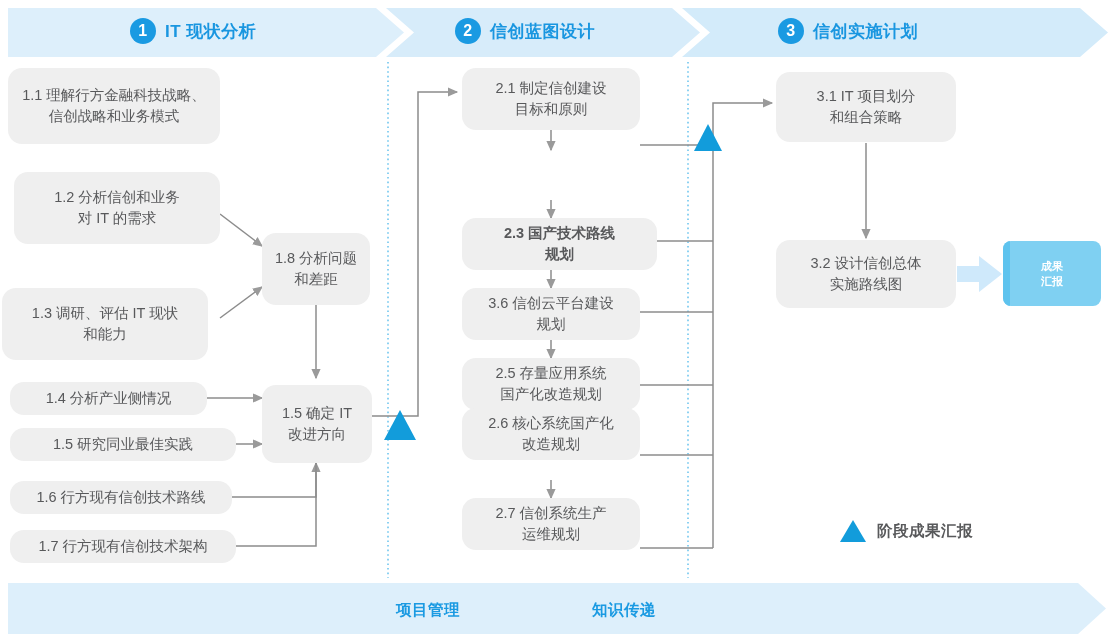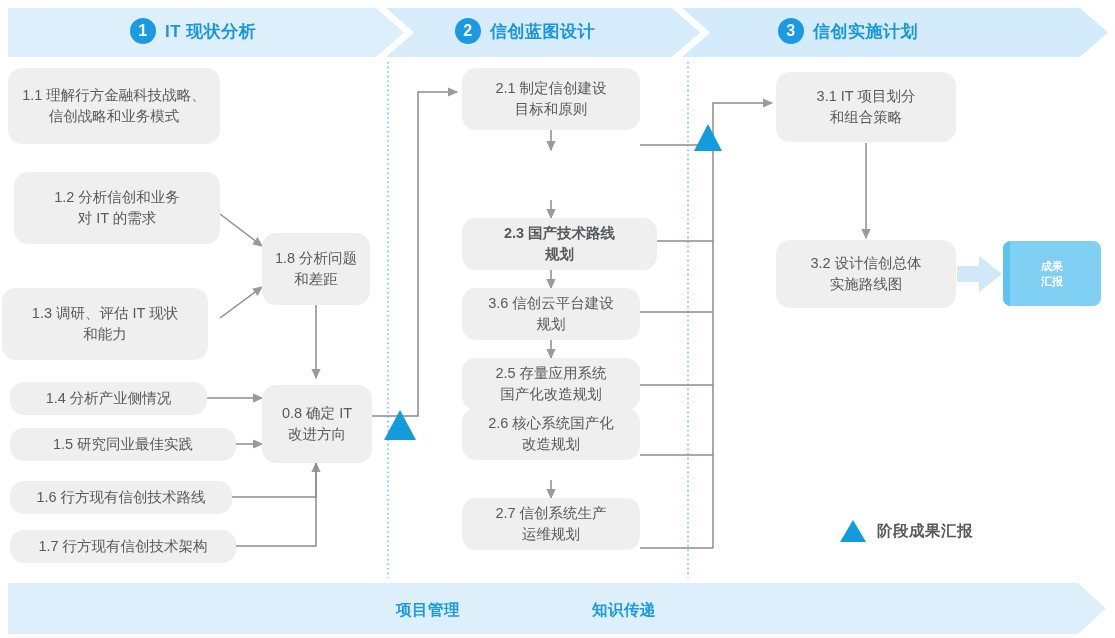--- a/index.html
+++ b/index.html
@@ -178,21 +178,21 @@
     <span>1.7 行方现有信创技术架构</span>
   </div>
   <div class="node" style="left:262px;top:233px;width:108px;height:72px;">
     <div>
       <span>1.8 分析问题</span>
       <span>和差距</span>
     </div>
   </div>
   <div class="node" style="left:262px;top:385px;width:110px;height:78px;">
     <div>
-      <span>0.8 确定 IT</span>
+      <span>1.5 确定 IT</span>
       <span>改进方向</span>
     </div>
   </div>
 
   <div class="node" style="left:462px;top:68px;width:178px;height:62px;">
     <div>
       <span>2.1 制定信创建设</span>
       <span>目标和原则</span>
     </div>
   </div>

